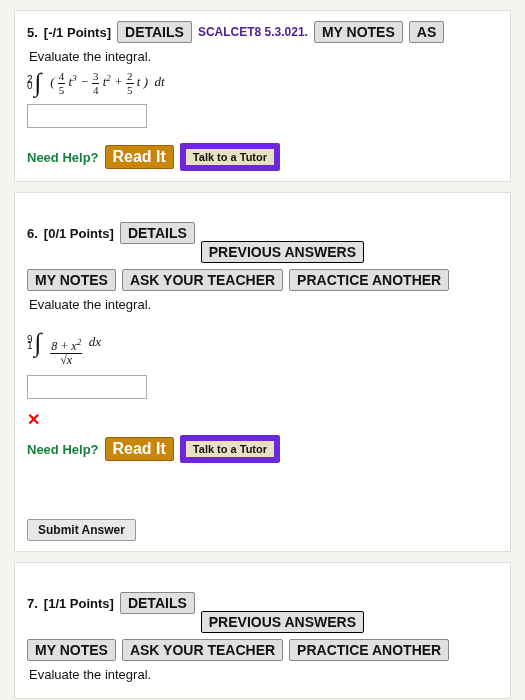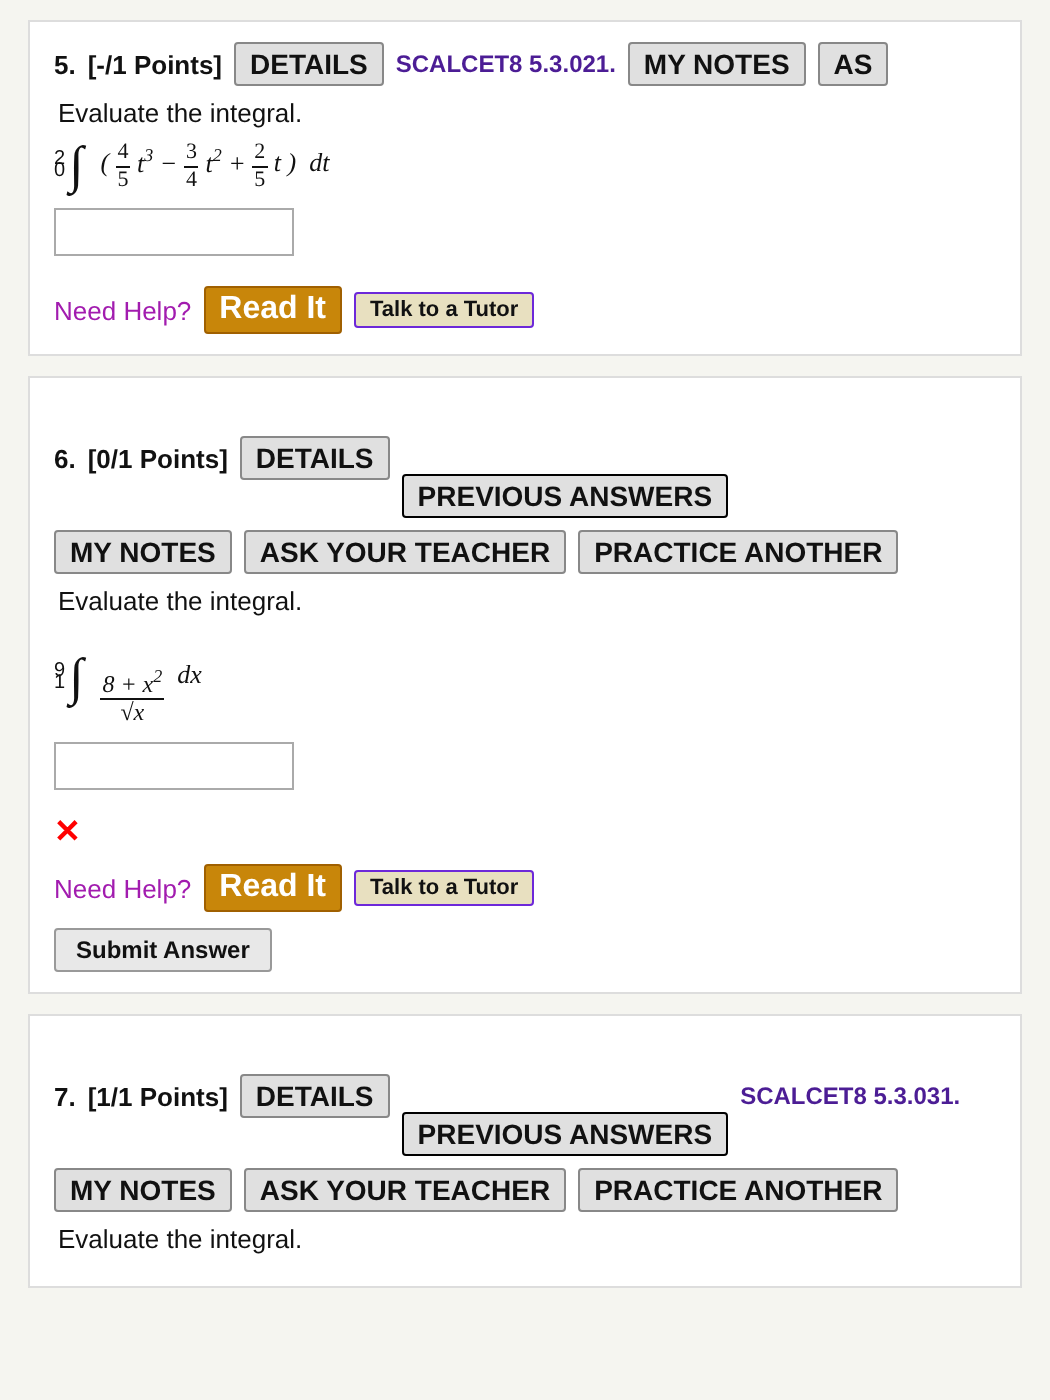--- a/index.html
+++ b/index.html
@@ -89,37 +89,37 @@
       background: #fff;
       margin: 4px 0 6px 0;
     }
     .need-help-row {
       display: flex;
       align-items: center;
       gap: 6px;
       margin-top: 6px;
     }
     .need-help-label {
-      font-weight: normal;
-      color: #a21caf;
+      font-weight: bold;
+      color: #15803d;
       font-size: 13px;
     }
     .btn-read {
       background: #c8860a;
       color: #fff;
       border: 1px solid #a06000;
       padding: 2px 7px;
       font-size: 16px;
       font-weight: bold;
       cursor: pointer;
       border-radius: 2px;
     }
     .btn-tutor {
       background: #e8e0c0;
-      border: 1px solid #6d28d9;
+      border: 6px solid #6d28d9;
       padding: 2px 7px;
       font-size: 11px;
       font-weight: bold;
       cursor: pointer;
       border-radius: 2px;
       text-align: right;
     }
     .x-mark {
       color: red;
       font-size: 16px;
@@ -129,20 +129,21 @@
     .submit-row {
       margin-top: 8px;
     }
     .btn-submit {
       background: #e8e8e8;
       border: 1px solid #999;
       padding: 3px 10px;
       font-size: 12px;
       cursor: pointer;
       border-radius: 2px;
+      margin-top: 48px;
     }
     .fraction {
       display: inline-flex;
       flex-direction: column;
       align-items: center;
       vertical-align: middle;
       font-size: 11px;
       line-height: 1.1;
     }
     .fraction .num { border-bottom: 1px solid #111; padding: 0 1px; }
@@ -254,21 +255,20 @@
       <button class="btn btn-submit">Submit Answer</button>
     </div>
   </div>
 
   <div class="problem-block">
     <div class="problem-header">
       <span class="problem-number">7.</span>
       <span class="problem-number">[1/1 Points]</span>
       <button class="btn btn-details">DETAILS</button>
       <button class="btn btn-prev">PREVIOUS ANSWERS</button>
-      <span class="scalcet-label">SCALCET8 5.3.031.</span>
     </div>
     <div class="problem-row2">
       <button class="btn btn-notes">MY NOTES</button>
       <button class="btn btn-ask">ASK YOUR TEACHER</button>
       <button class="btn btn-practice">PRACTICE ANOTHER</button>
     </div>
     <div class="problem-instruction">Evaluate the integral.</div>
   </div>
 
 </div>

